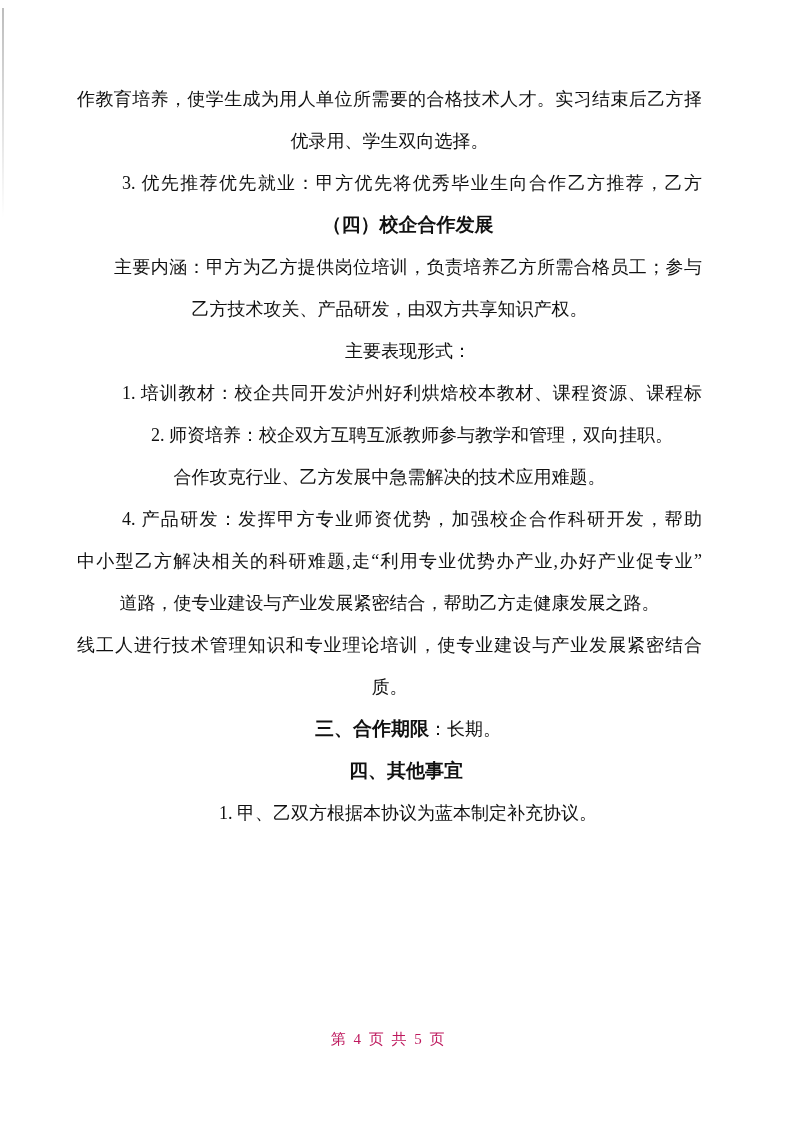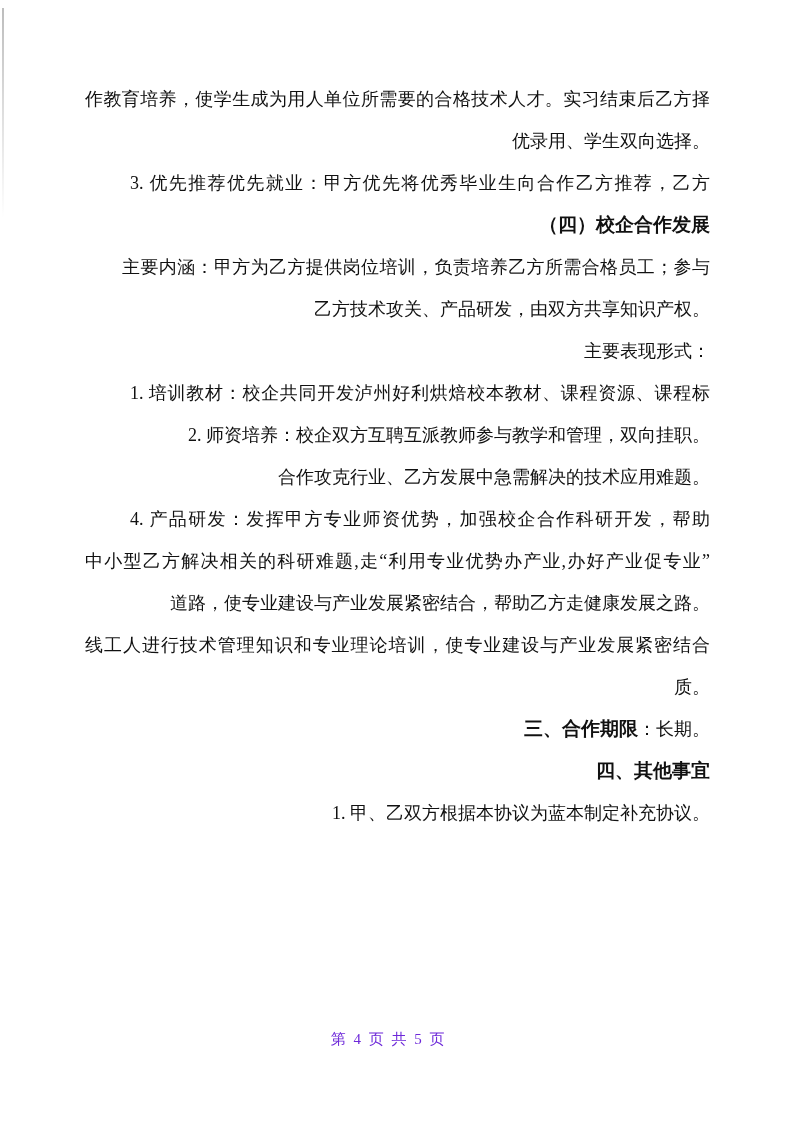--- a/index.html
+++ b/index.html
@@ -12,28 +12,28 @@
     color: #111111;
   }
   .page { position: absolute; inset: 0; background: #ffffff; }
   
   .edge-line {
     position: absolute; left: 2px; top: 8px;
     width: 2px; height: 210px;
     background: linear-gradient(#bdbdbd, rgba(189,189,189,0));
   }
   .content {
-    position: absolute; left: 85px; top: 78px; width: 625px;
+    position: absolute; left: 77px; top: 78px; width: 625px;
   }
   .line {
     font-size: 18px;
     line-height: 42px;
     height: 42px;
     overflow: hidden;
-    text-align: right;
+    text-align: center;
   }
   
   .j { text-align: justify; text-align-last: justify; }
   
   .i2  { padding-left: 37px; }   
   .i2n { padding-left: 45px; }   
   .i17 { padding-left: 33px; }   
   .hd {
     font-weight: bold;
     font-family: Liberation Serif, serif;
@@ -42,21 +42,21 @@
   .hd-inline {
     font-weight: bold;
     font-family: "Liberation Sans", "DejaVu Sans", sans-serif;
     font-size: 19px;
   }
   .footer {
     position: absolute; left: 0; right: 16px; top: 1030px;
     text-align: center;
     font-size: 15px;
     letter-spacing: 2px;
-    color: #6d28d9;
+    color: #be185d;
   }
 </style>
 </head>
 <body>
 
 <div class="page">
   <div class="edge-line"></div>
 
   <div class="content">
 

